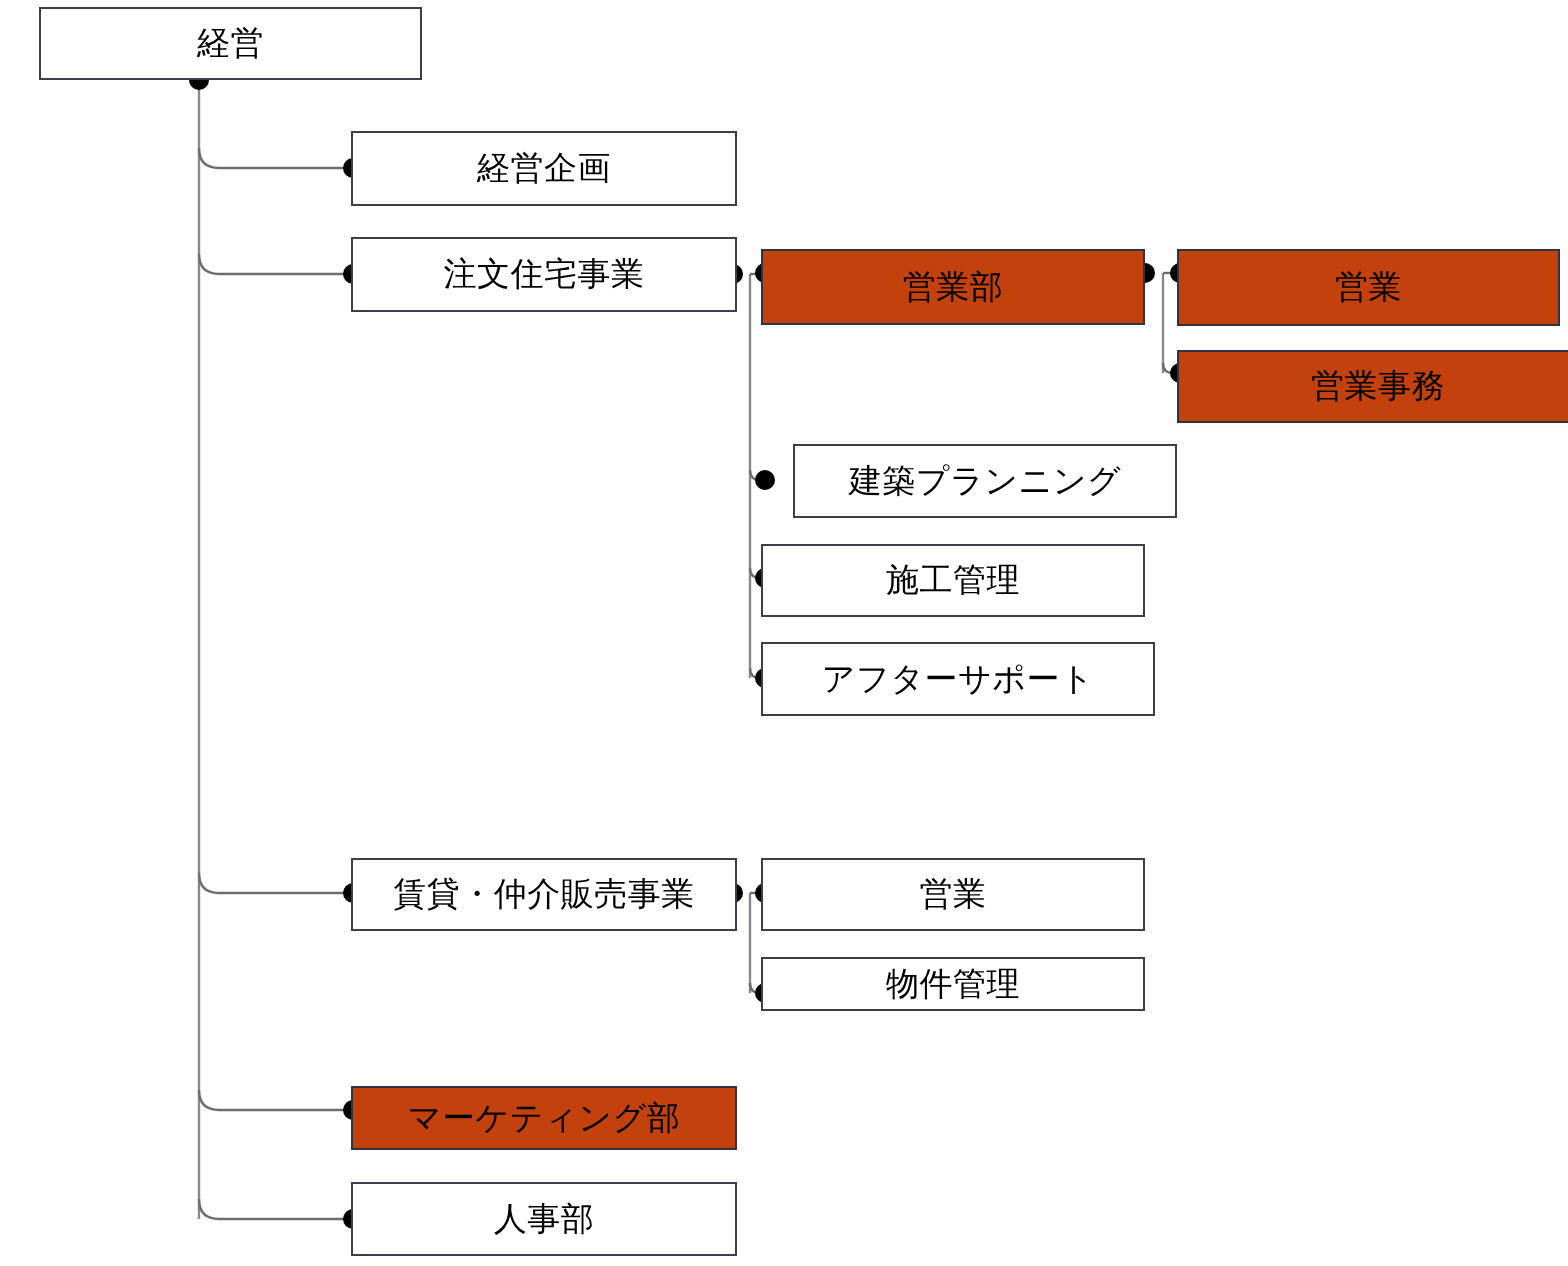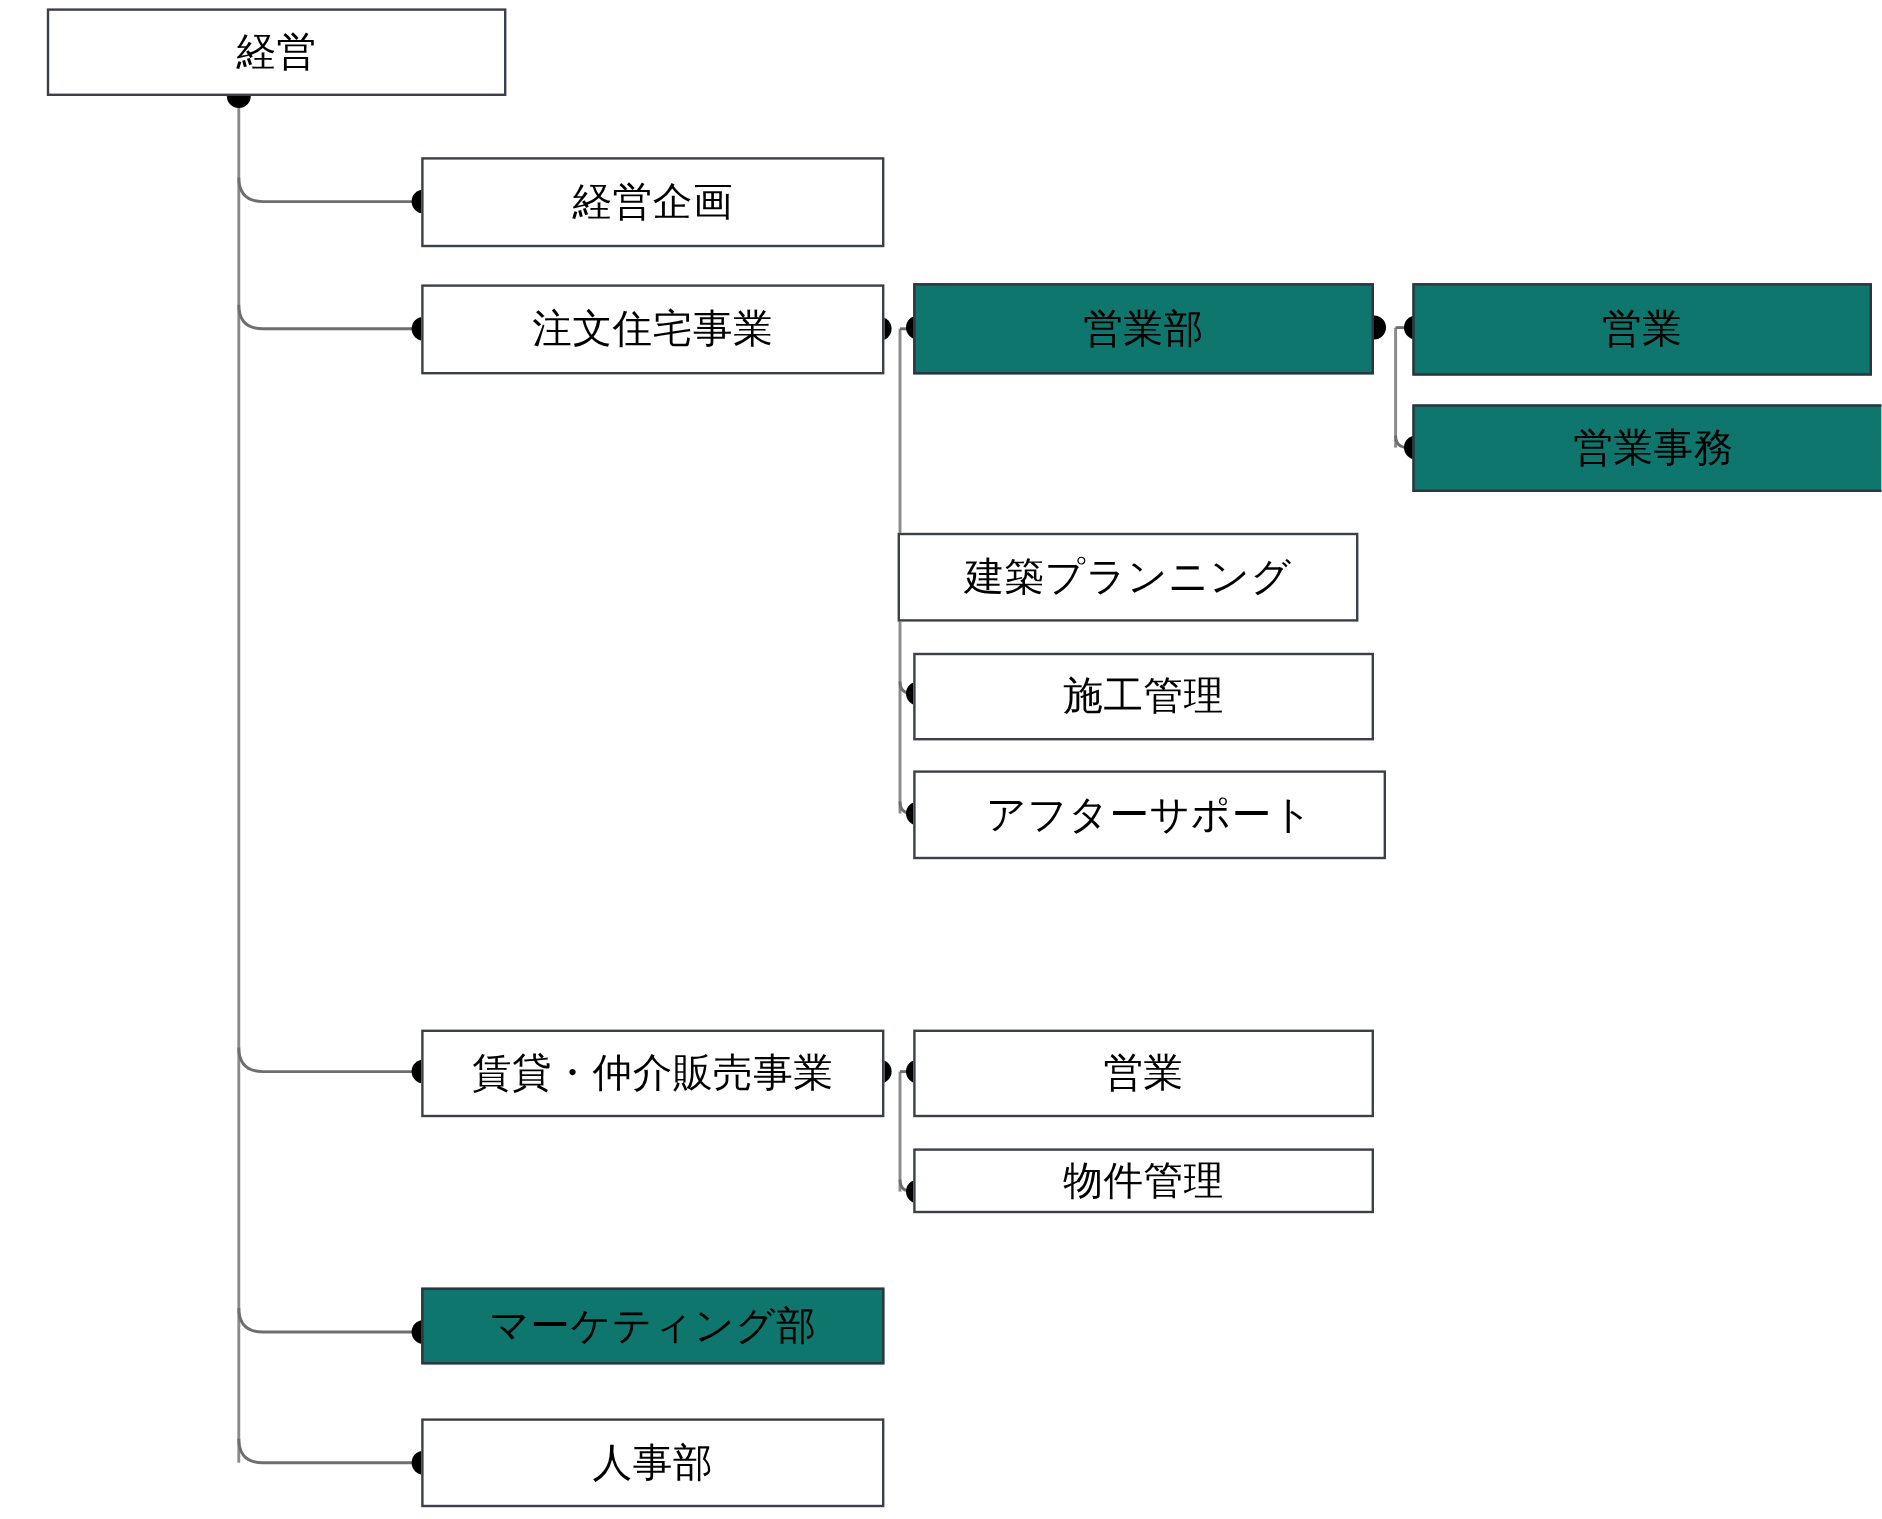--- a/index.html
+++ b/index.html
@@ -32,22 +32,23 @@
     border: 2px solid #3a3f4b;
     background: #ffffff;
     color: #000000;
     font-size: 33px;
     line-height: 1;
     letter-spacing: 0.5px;
     white-space: nowrap;
     font-family: "DejaVu Sans", "Liberation Sans", sans-serif;
   }
   .node-box.accent {
-    background: #0f766e;
+    background: #c2410c;
     border-color: #2f3440;
+    margin-top: 13px;
   }
   .node-label {
     display: block;
     transform: translateY(-1px);
   }
 </style>
 </head>
 <body>
 
 <div id="chart-root">
@@ -124,21 +125,21 @@
   </div>
 
   <div class="node-box" style="left:351px; top:1182px; width:386px; height:74px;">
     <span class="node-label">人事部</span>
   </div>
 
   <div class="node-box accent" style="left:761px; top:236px; width:384px; height:76px;">
     <span class="node-label">営業部</span>
   </div>
 
-  <div class="node-box" style="left:748px; top:444px; width:384px; height:74px;">
+  <div class="node-box" style="left:793px; top:444px; width:384px; height:74px;">
     <span class="node-label">建築プランニング</span>
   </div>
 
   <div class="node-box" style="left:761px; top:544px; width:384px; height:73px;">
     <span class="node-label">施工管理</span>
   </div>
 
   <div class="node-box" style="left:761px; top:642px; width:394px; height:74px;">
     <span class="node-label">アフターサポート</span>
   </div>

